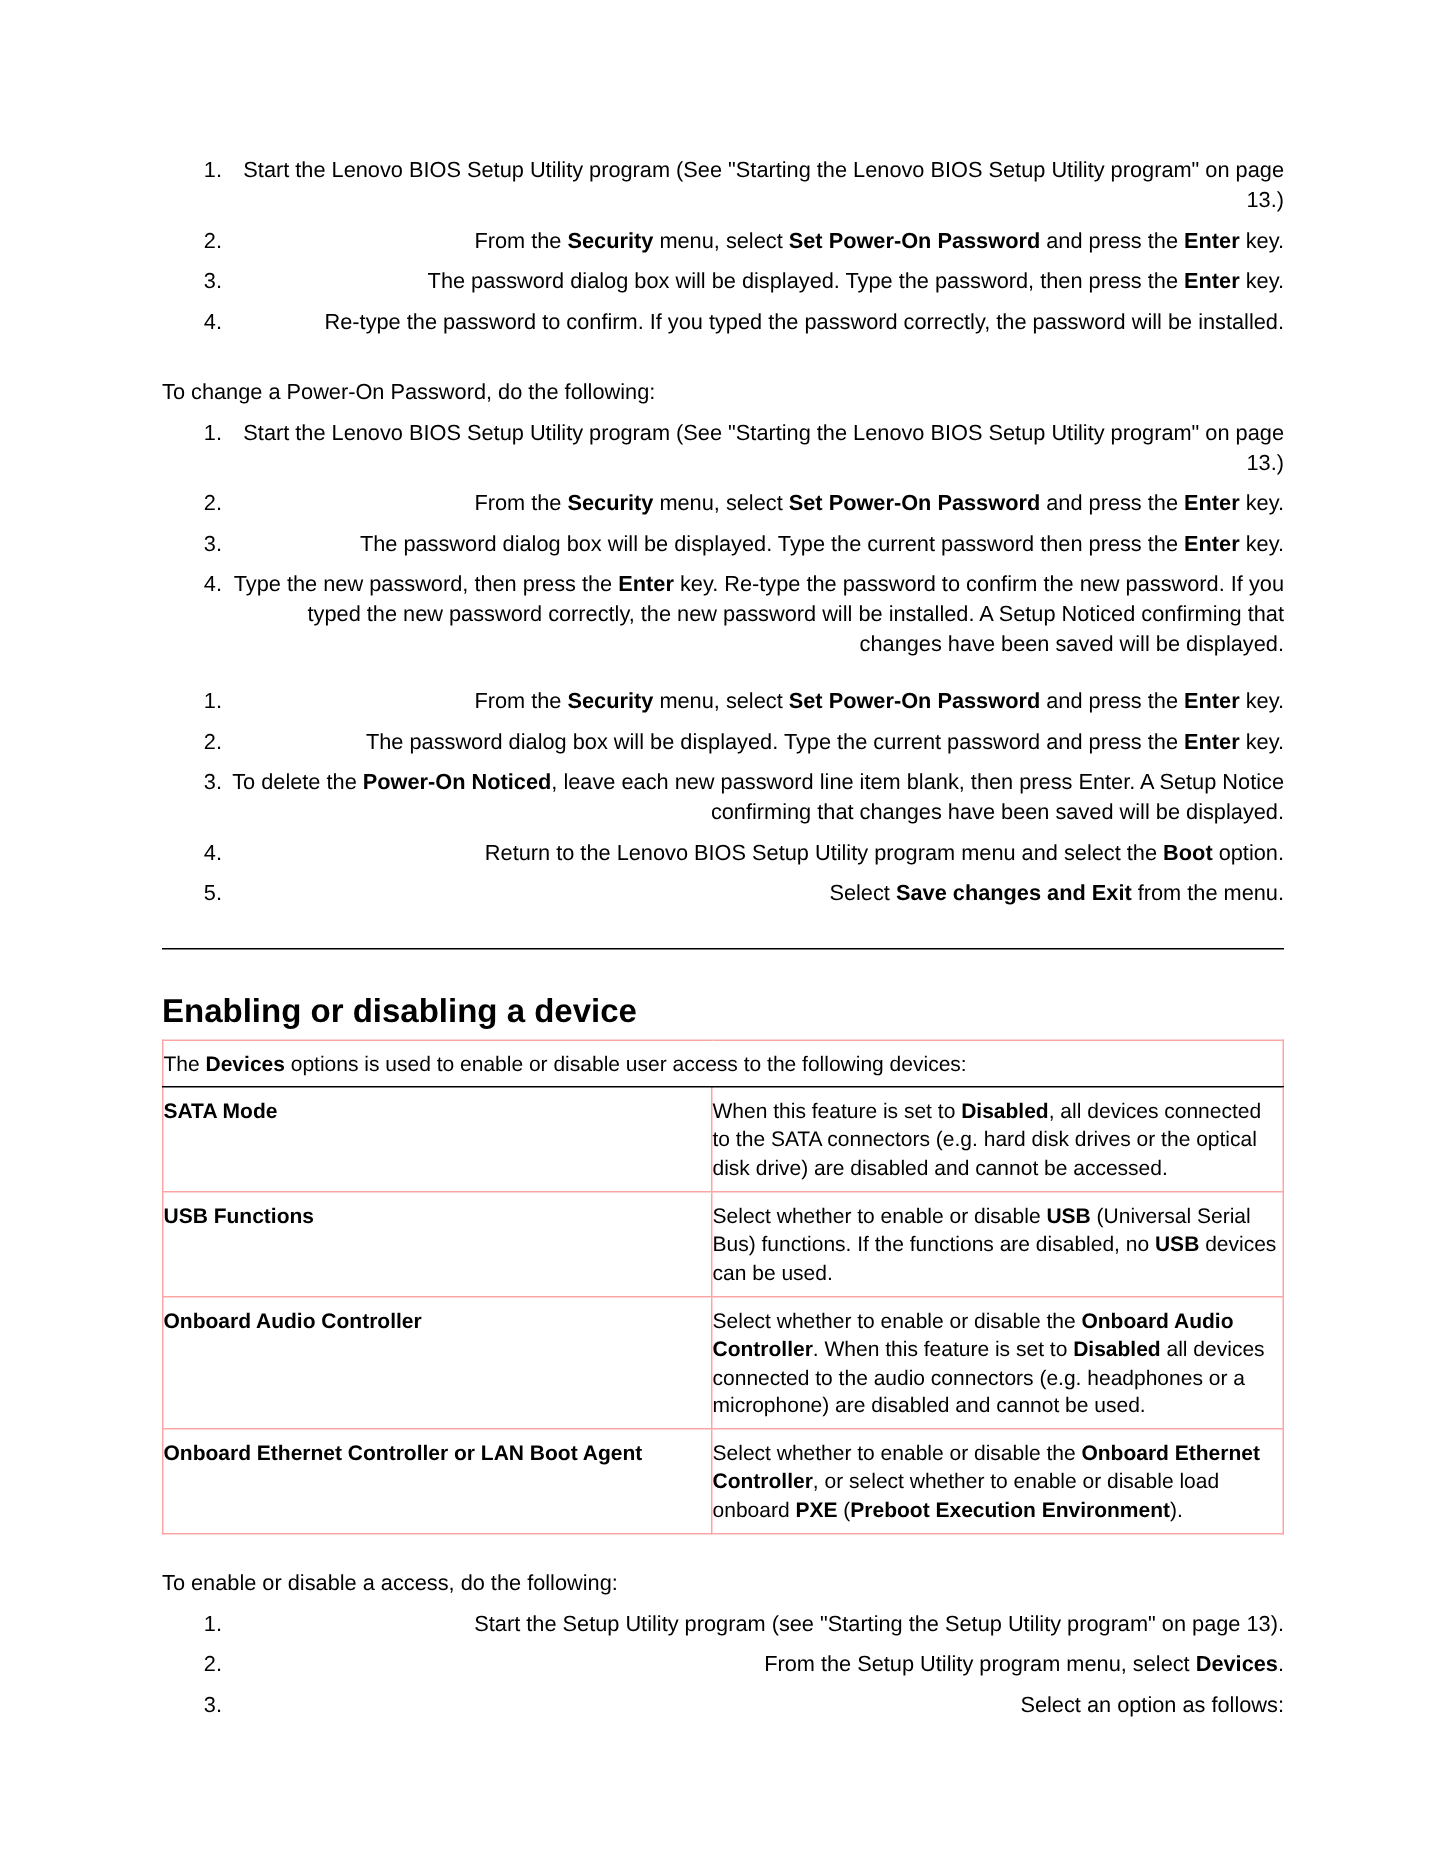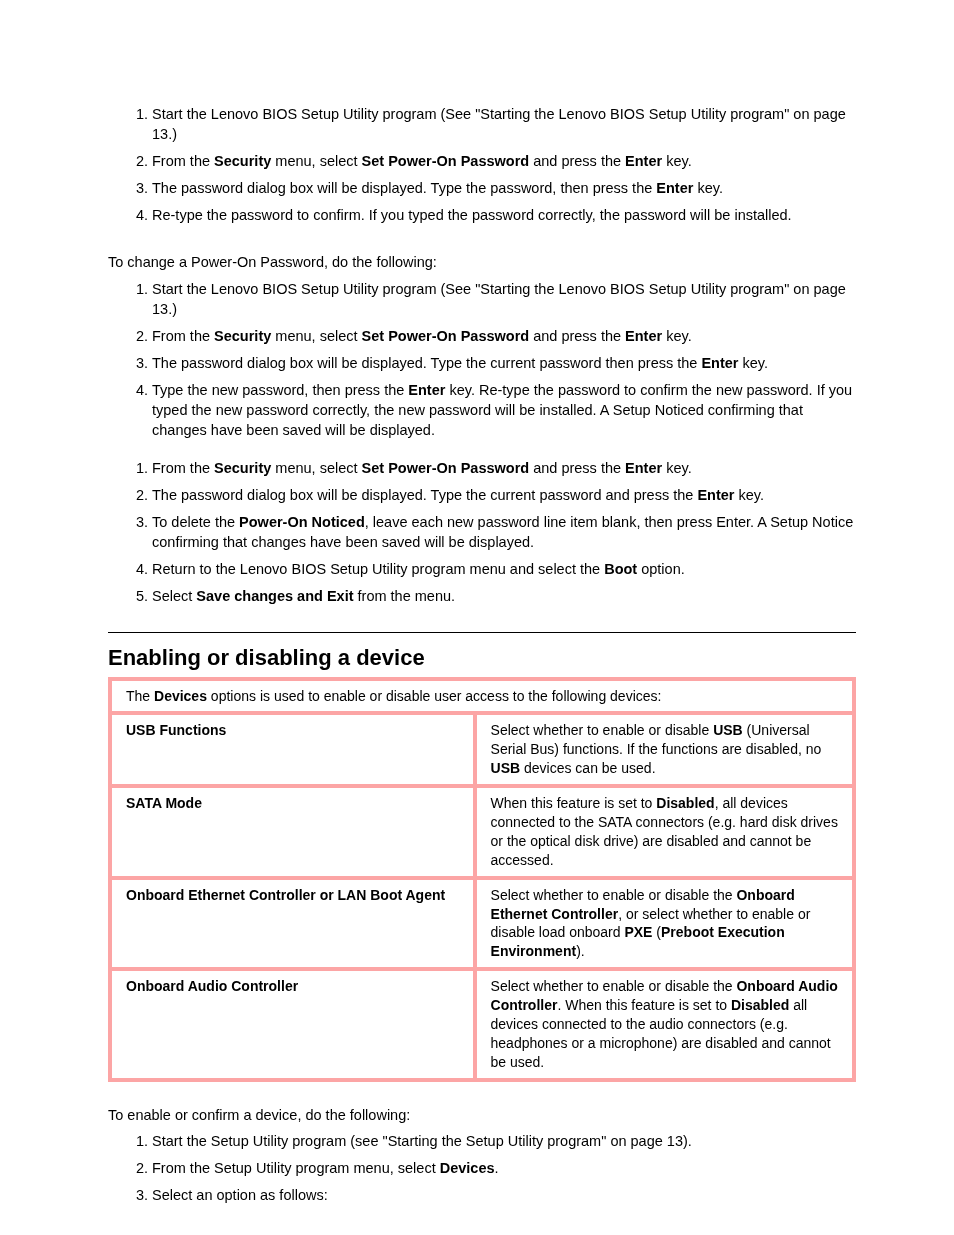--- a/index.html
+++ b/index.html
@@ -20,37 +20,38 @@
   p { margin: 0 0 6px 0; line-height: 1.35; }
   .section-intro { margin-top: 0; margin-bottom: 6px; }
   .section-intro.gap { margin-top: 28px; }
   ol {
     margin: 4px 0 18px 0;
     padding-left: 44px;
   }
   ol li {
     margin-bottom: 7px;
     line-height: 1.38;
+    text-align: right;
   }
   .b { font-weight: bold; }
   h2.section-heading {
     font-size: 22px;
     font-weight: bold;
     margin: 26px 0 6px 0;
-    padding-top: 12px;
+    padding-top: 28px;
     border-top: 1px solid #000;
   }
   table.devtable {
     width: 100%;
     border-collapse: collapse;
     margin-bottom: 24px;
   }
   table.devtable td {
-    border: 4px solid #fca5a5;
-    padding: 6px 14px;
+    border: 1px solid #fca5a5;
+    padding: 6px 0;
     vertical-align: top;
     font-size: 14px;
     line-height: 1.35;
   }
   table.devtable td.left { width: 49%; }
   table.devtable tr.header td { border-bottom: 1px solid #000; }
 </style>
 </head>
 <body>
 
@@ -80,38 +81,38 @@
   </ol>
 
   <h2 class="section-heading">Enabling or disabling a device</h2>
 
   <table class="devtable">
     <tbody>
         <tr class="header">
       <td colspan="2">The <b>Devices</b> options is used to enable or disable user access to the following devices:</td>
     </tr>
     <tr>
+      <td class="left"><span class="b">SATA Mode</span></td>
+      <td>When this feature is set to <b>Disabled</b>, all devices connected to the SATA connectors (e.g. hard disk drives or the optical disk drive) are disabled and cannot be accessed.</td>
+    </tr>
+    <tr>
       <td class="left"><span class="b">USB Functions</span></td>
       <td>Select whether to enable or disable <b>USB</b> (Universal Serial Bus) functions. If the functions are disabled, no <b>USB</b> devices can be used.</td>
     </tr>
     <tr>
-      <td class="left"><span class="b">SATA Mode</span></td>
-      <td>When this feature is set to <b>Disabled</b>, all devices connected to the SATA connectors (e.g. hard disk drives or the optical disk drive) are disabled and cannot be accessed.</td>
+      <td class="left"><span class="b">Onboard Audio Controller</span></td>
+      <td>Select whether to enable or disable the <b>Onboard Audio Controller</b>. When this feature is set to <b>Disabled</b> all devices connected to the audio connectors (e.g. headphones or a microphone) are disabled and cannot be used.</td>
     </tr>
     <tr>
       <td class="left"><span class="b">Onboard Ethernet Controller or LAN Boot Agent</span></td>
       <td>Select whether to enable or disable the <b>Onboard Ethernet Controller</b>, or select whether to enable or disable load onboard <b>PXE</b> (<b>Preboot Execution Environment</b>).</td>
     </tr>
-    <tr>
-      <td class="left"><span class="b">Onboard Audio Controller</span></td>
-      <td>Select whether to enable or disable the <b>Onboard Audio Controller</b>. When this feature is set to <b>Disabled</b> all devices connected to the audio connectors (e.g. headphones or a microphone) are disabled and cannot be used.</td>
-    </tr>
   </tbody>
     </table>
 
-  <p class="section-intro">To enable or confirm a device, do the following:</p>
+  <p class="section-intro">To enable or disable a access, do the following:</p>
   <ol>
     <li>Start the Setup Utility program (see "Starting the Setup Utility program" on page 13).</li>
     <li>From the Setup Utility program menu, select <b>Devices</b>.</li>
     <li>Select an option as follows:</li>
   </ol>
 
 </div>
 
 </body></html>

